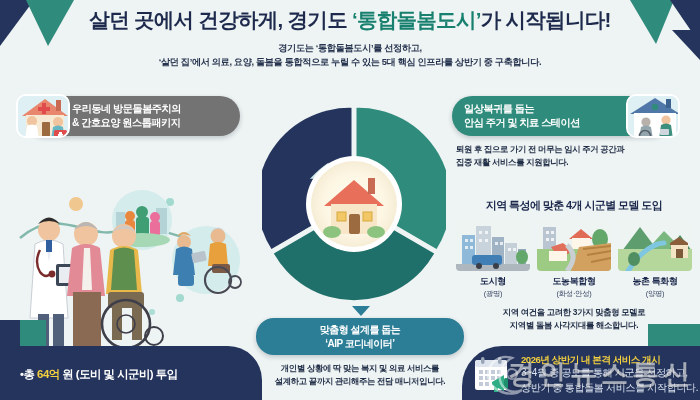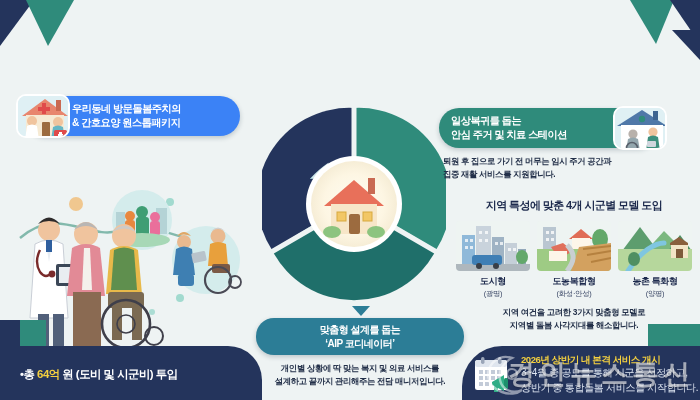--- a/index.html
+++ b/index.html
@@ -37,21 +37,21 @@
   }
 
   
   .card { position: absolute; z-index: 7; }
   .pill {
     position: relative; display: flex; align-items: center;
     border-radius: 26px; padding: 6px 12px 6px 46px;
     box-shadow: 0 2px 5px rgba(20,40,60,.22);
     min-height: 40px;
   }
-  .pill.navy { background: #3b82f6; }
+  .pill.navy { background: #737373; }
   .pill.teal { background: #2f8b7b; }
   .pill-title {
     color: #ffffff; font-size: 10.2px; font-weight: 700;
     line-height: 1.35; letter-spacing: -0.5px; white-space: pre-line;
   }
   .pill-desc {
     margin-top: 7px; font-size: 8.4px; color: #233049;
     line-height: 1.5; letter-spacing: -0.35px; font-weight: 600;
     white-space: pre-line;
   }
@@ -59,21 +59,21 @@
     position: absolute; left: -10px; top: 50%; transform: translateY(-50%);
     width: 54px; height: 44px; border-radius: 10px;
     background: #dff0f4; border: 2px solid #ffffff;
     overflow: hidden;
   }
 
   
   #card-visiting { top: 96px; left: 26px; width: 214px; }
   #card-visiting .pill-desc { text-align: center; padding: 0 4px; }
   
-  #card-station { top: 96px; left: 439px; width: 218px; margin-top: 12px; }
+  #card-station { top: 96px; left: 452px; width: 218px; }
   #card-station .pill { padding: 6px 48px 6px 12px; }
   #card-station .pill-badge { left: auto; right: -10px; }
   #card-station .pill-desc { padding: 0 4px; }
   
   #card-aip { top: 318px; left: 256px; width: 208px; text-align: center; }
   #card-aip .pill {
     justify-content: center; padding: 5px 14px; min-height: 32px;
     border-radius: 18px; background: #2c7d96;
   }
   #card-aip .pill-title { text-align: center; font-size: 10px; }
@@ -162,20 +162,27 @@
 <body>
 
 <div id="poster">
 
   <div class="corner c-tl-navy"></div>
   <div class="corner c-tl-teal"></div>
   <div class="corner c-tr-teal"></div>
   <div class="corner c-tr-navy2"></div>
   <div class="corner c-tr-navy3"></div>
 
+  <div class="header">
+    <div class="headline"><span>살던 곳에서 건강하게, 경기도 </span><span class="hl">‘통합돌봄도시’</span><span>가 시작됩니다!</span></div>
+    <div class="subhead">
+      <div>경기도는 ‘통합돌봄도시’를 선정하고,</div>
+      <div>‘살던 집’에서 의료, 요양, 돌봄을 통합적으로 누릴 수 있는 5대 핵심 인프라를 상반기 중 구축합니다.</div>
+    </div>
+  </div>
 
   <div id="wheel">
     <svg viewBox="0 0 184 200" width="184" height="200" aria-hidden="true">
       <defs>
         <clipPath id="pTL">
             <path d="M92 100 L92 8 A92 92 0 0 0 12 142 Z"></path>
           </clipPath>
         <clipPath id="pTR">
             <path d="M92 100 L92 8 A92 92 0 0 1 172 142 Z"></path>
           </clipPath>

